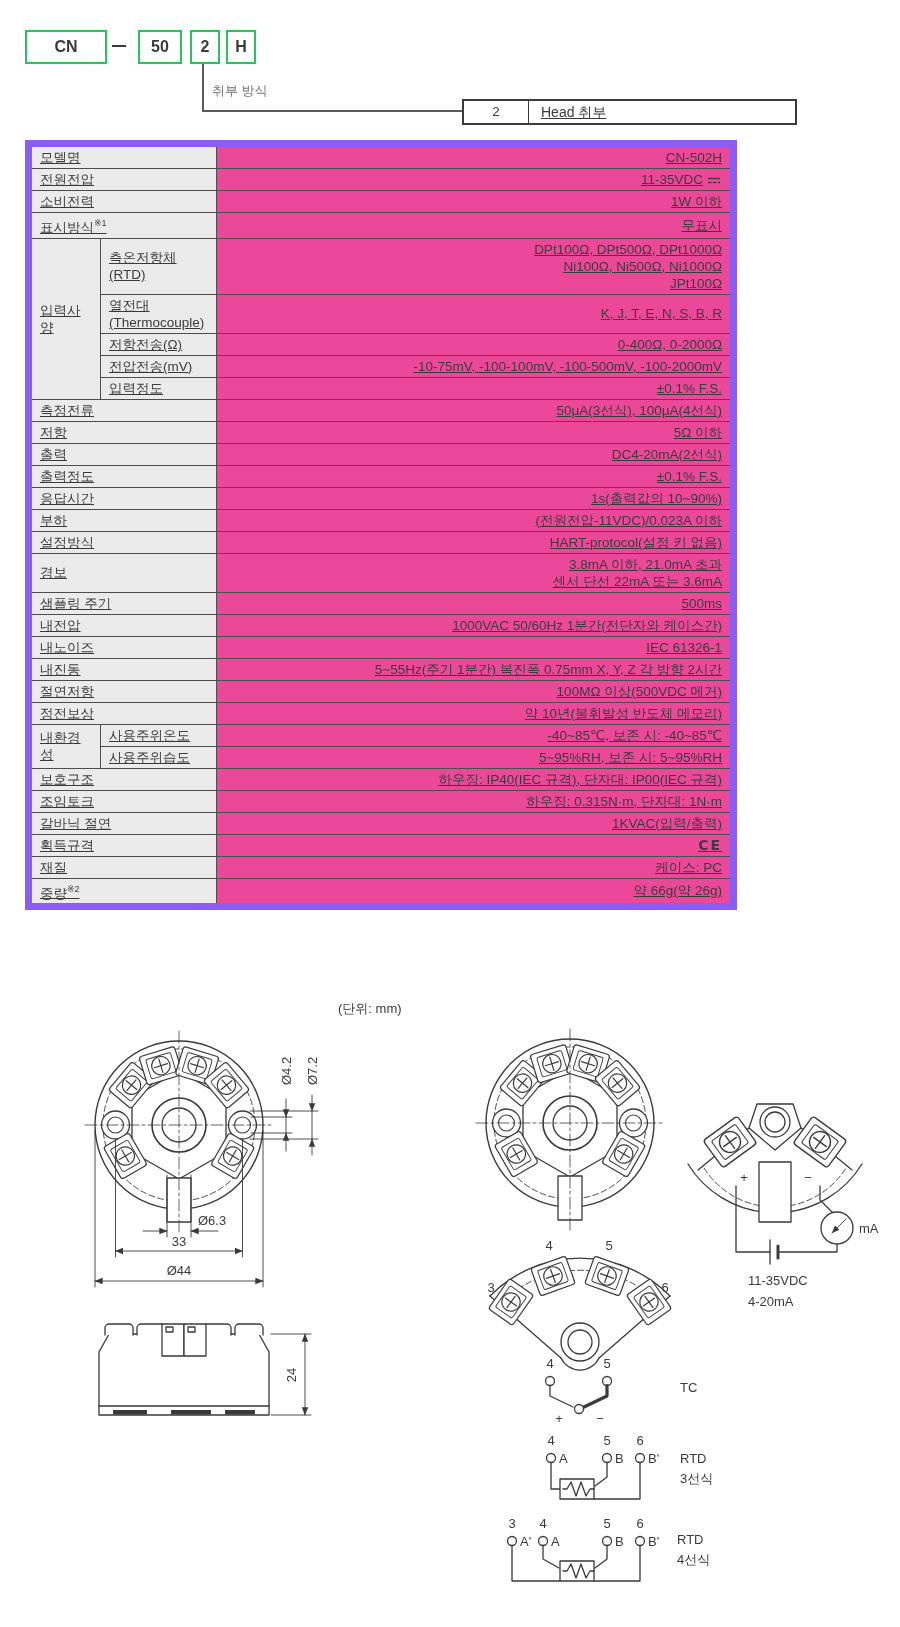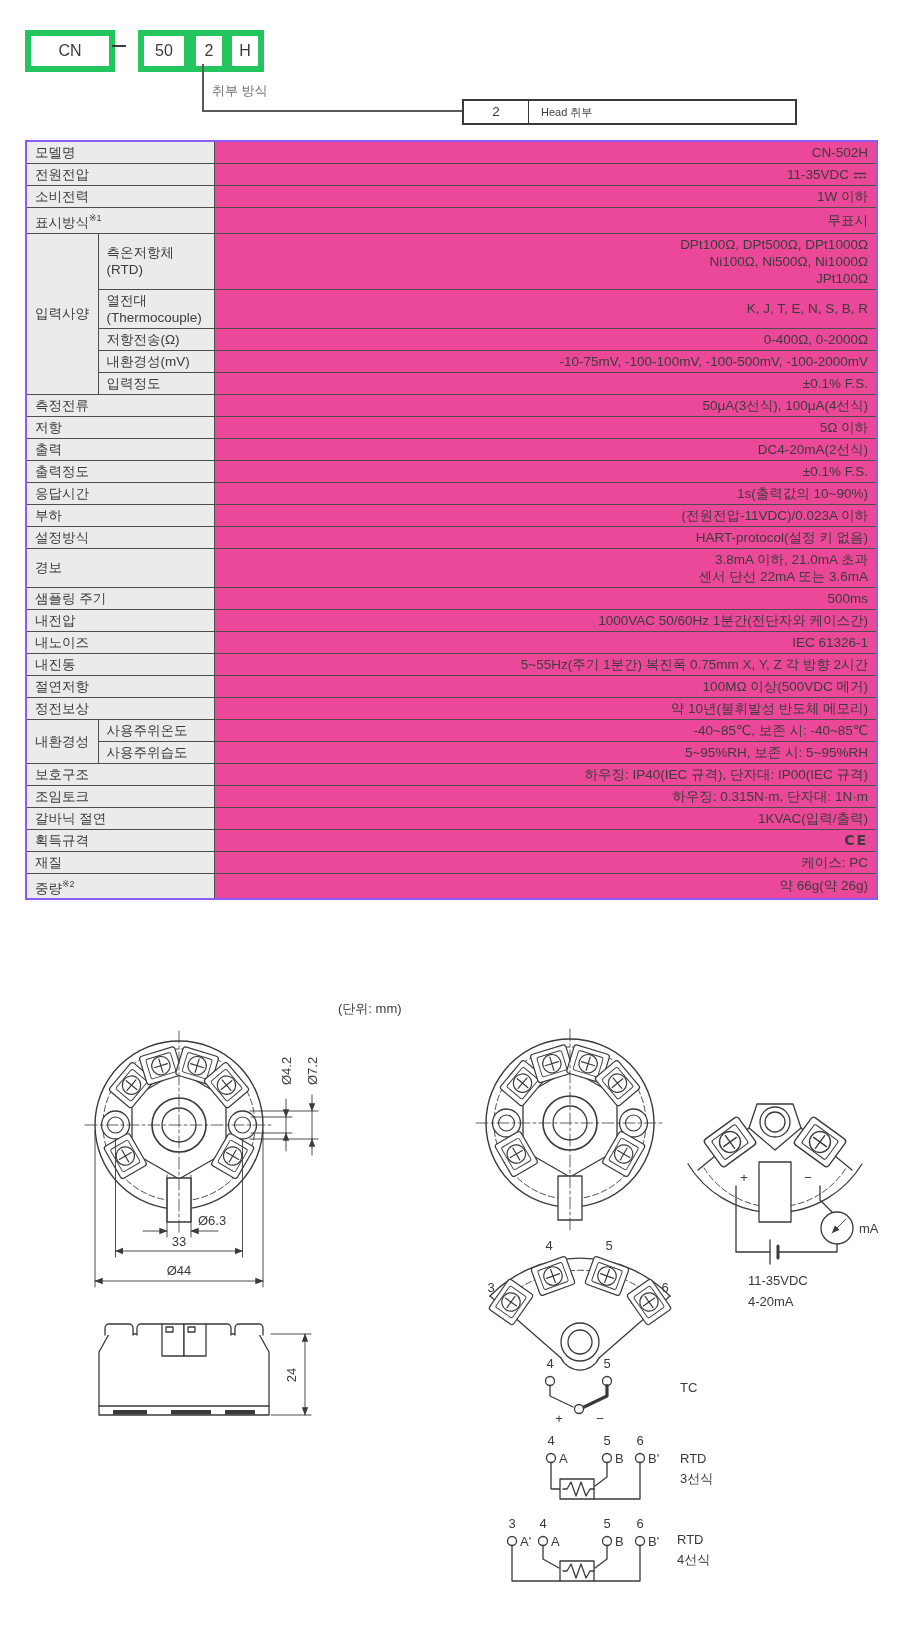--- a/index.html
+++ b/index.html
@@ -1,31 +1,31 @@
 <!DOCTYPE html>
 <html><head>
 <meta charset="utf-8">
 <style>
   html,body{margin:0;padding:0;background:#ffffff;}
   #page{position:relative;width:900px;height:1627px;background:#fff;
         font-family:"Liberation Sans","DejaVu Sans",sans-serif;color:#3a3a3a;overflow:hidden;}
 
   
-  .codebox{position:absolute;border:6px solid #22c55e;text-align:center;
-           font-weight:normal;font-size:16px;line-height:29px;background:#fff;}
+  .codebox{position:absolute;border:2px solid #22c55e;text-align:center;
+           font-weight:bold;font-size:16px;line-height:29px;background:#fff;}
   .dashline{position:absolute;background:#3a3a3a;}
   .callout-label{position:absolute;font-size:13px;color:#737373;}
   .vline,.hline{position:absolute;background:#5a5a5a;}
   .minitable{position:absolute;display:flex;border:2px solid #3a3a3a;height:22px;background:#fff;}
   .minitable .c1{width:64px;border-right:1.5px solid #3a3a3a;text-align:center;font-size:13.5px;line-height:22px;}
-  .minitable .c2{width:254px;padding-left:12px;font-size:11px;line-height:22px;}
+  .minitable .c2{width:254px;padding-left:12px;font-size:14px;line-height:22px;text-decoration:underline;}
 
   
-  table.spec{position:absolute;left:25px;top:140px;width:853px;border-collapse:collapse;
-             border:2px solid #8b5cf6;table-layout:fixed;}
+  table.spec{position:absolute;left:25px;top:140px;width:712px;border-collapse:collapse;
+             border:7px solid #8b5cf6;table-layout:fixed;text-decoration:underline;}
   table.spec td{border:1px solid #4d4d4d;font-size:13.5px;line-height:17px;
                 padding:2px 8px;vertical-align:middle;color:#3c3c3c;}
   td.lab{background:#ebebeb;}
   td.val{background:#ec4899;white-space:pre-line;text-align:right;}
   td.sub{background:#ebebeb;white-space:pre-line;}
   td.grp{background:#ebebeb;}
   sup.mark{font-size:9px;}
   .ce{font-family:"DejaVu Sans",sans-serif;font-size:14px;font-weight:bold;letter-spacing:2px;}
   .dcsym{vertical-align:middle;margin-left:3px;}
 
@@ -141,21 +141,21 @@
     <tr>
           <td class="sub">열전대
 (Thermocouple)</td>
           <td class="val">K, J, T, E, N, S, B, R</td>
         </tr>
     <tr>
           <td class="sub">저항전송(Ω)</td>
           <td class="val">0-400Ω, 0-2000Ω</td>
         </tr>
     <tr>
-          <td class="sub">내환경성(mV)</td>
+          <td class="sub">전압전송(mV)</td>
           <td class="val">-10-75mV, -100-100mV, -100-500mV, -100-2000mV</td>
         </tr>
     <tr>
           <td class="sub">입력정도</td>
           <td class="val">±0.1% F.S.</td>
         </tr>
     <tr>
           <td class="lab" colspan="2">측정전류</td>
           <td class="val">50μA(3선식), 100μA(4선식)</td>
         </tr>

